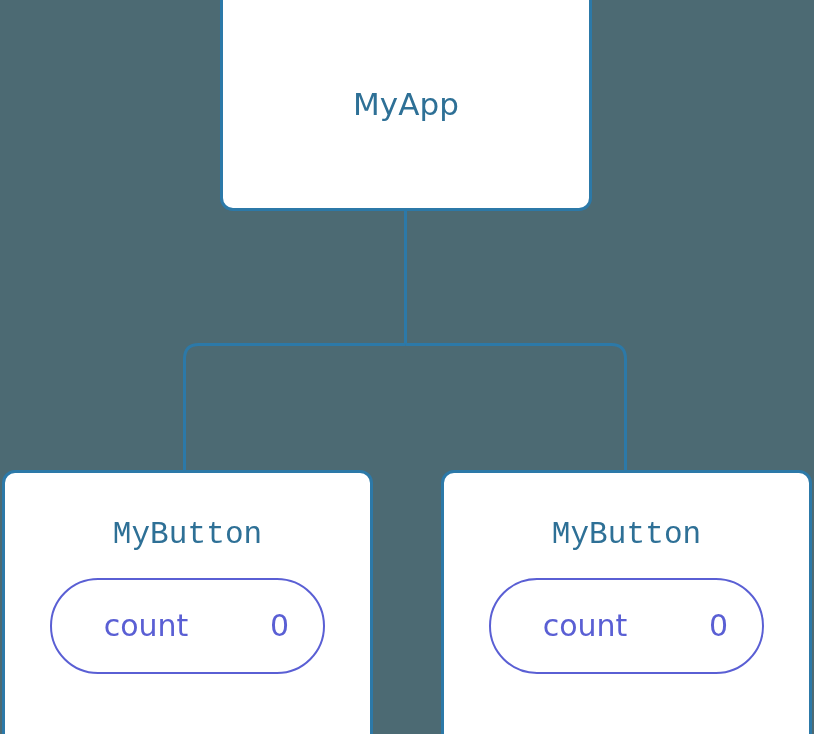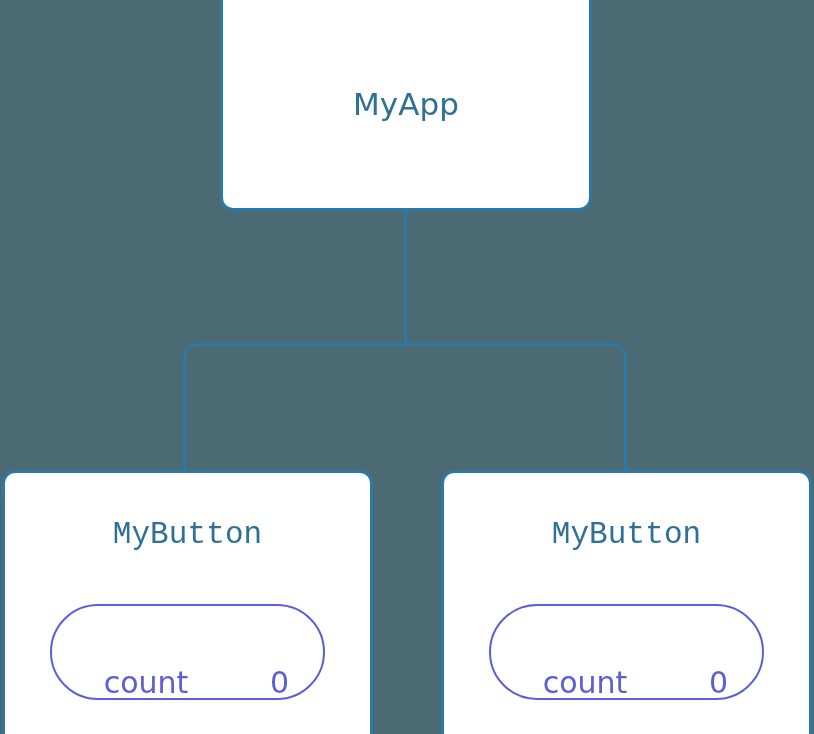--- a/index.html
+++ b/index.html
@@ -73,23 +73,22 @@
     font-family: Liberation Mono, monospace;
   }
   
   .state-pill {
     position: relative;
     box-sizing: border-box;
     height: 96px;
     border: 2px solid #5a5fd4;
     border-radius: 48px;
     display: flex;
-    align-items: flex-end;
+    align-items: center;
     background: transparent;
-    margin-top: 26px;
   }
   .state-key,
   .state-value {
     display: flex;
     align-items: center;
     justify-content: center;
     color: #5a5fd4;
     font-size: 30px;
     line-height: 1;
     white-space: nowrap;

